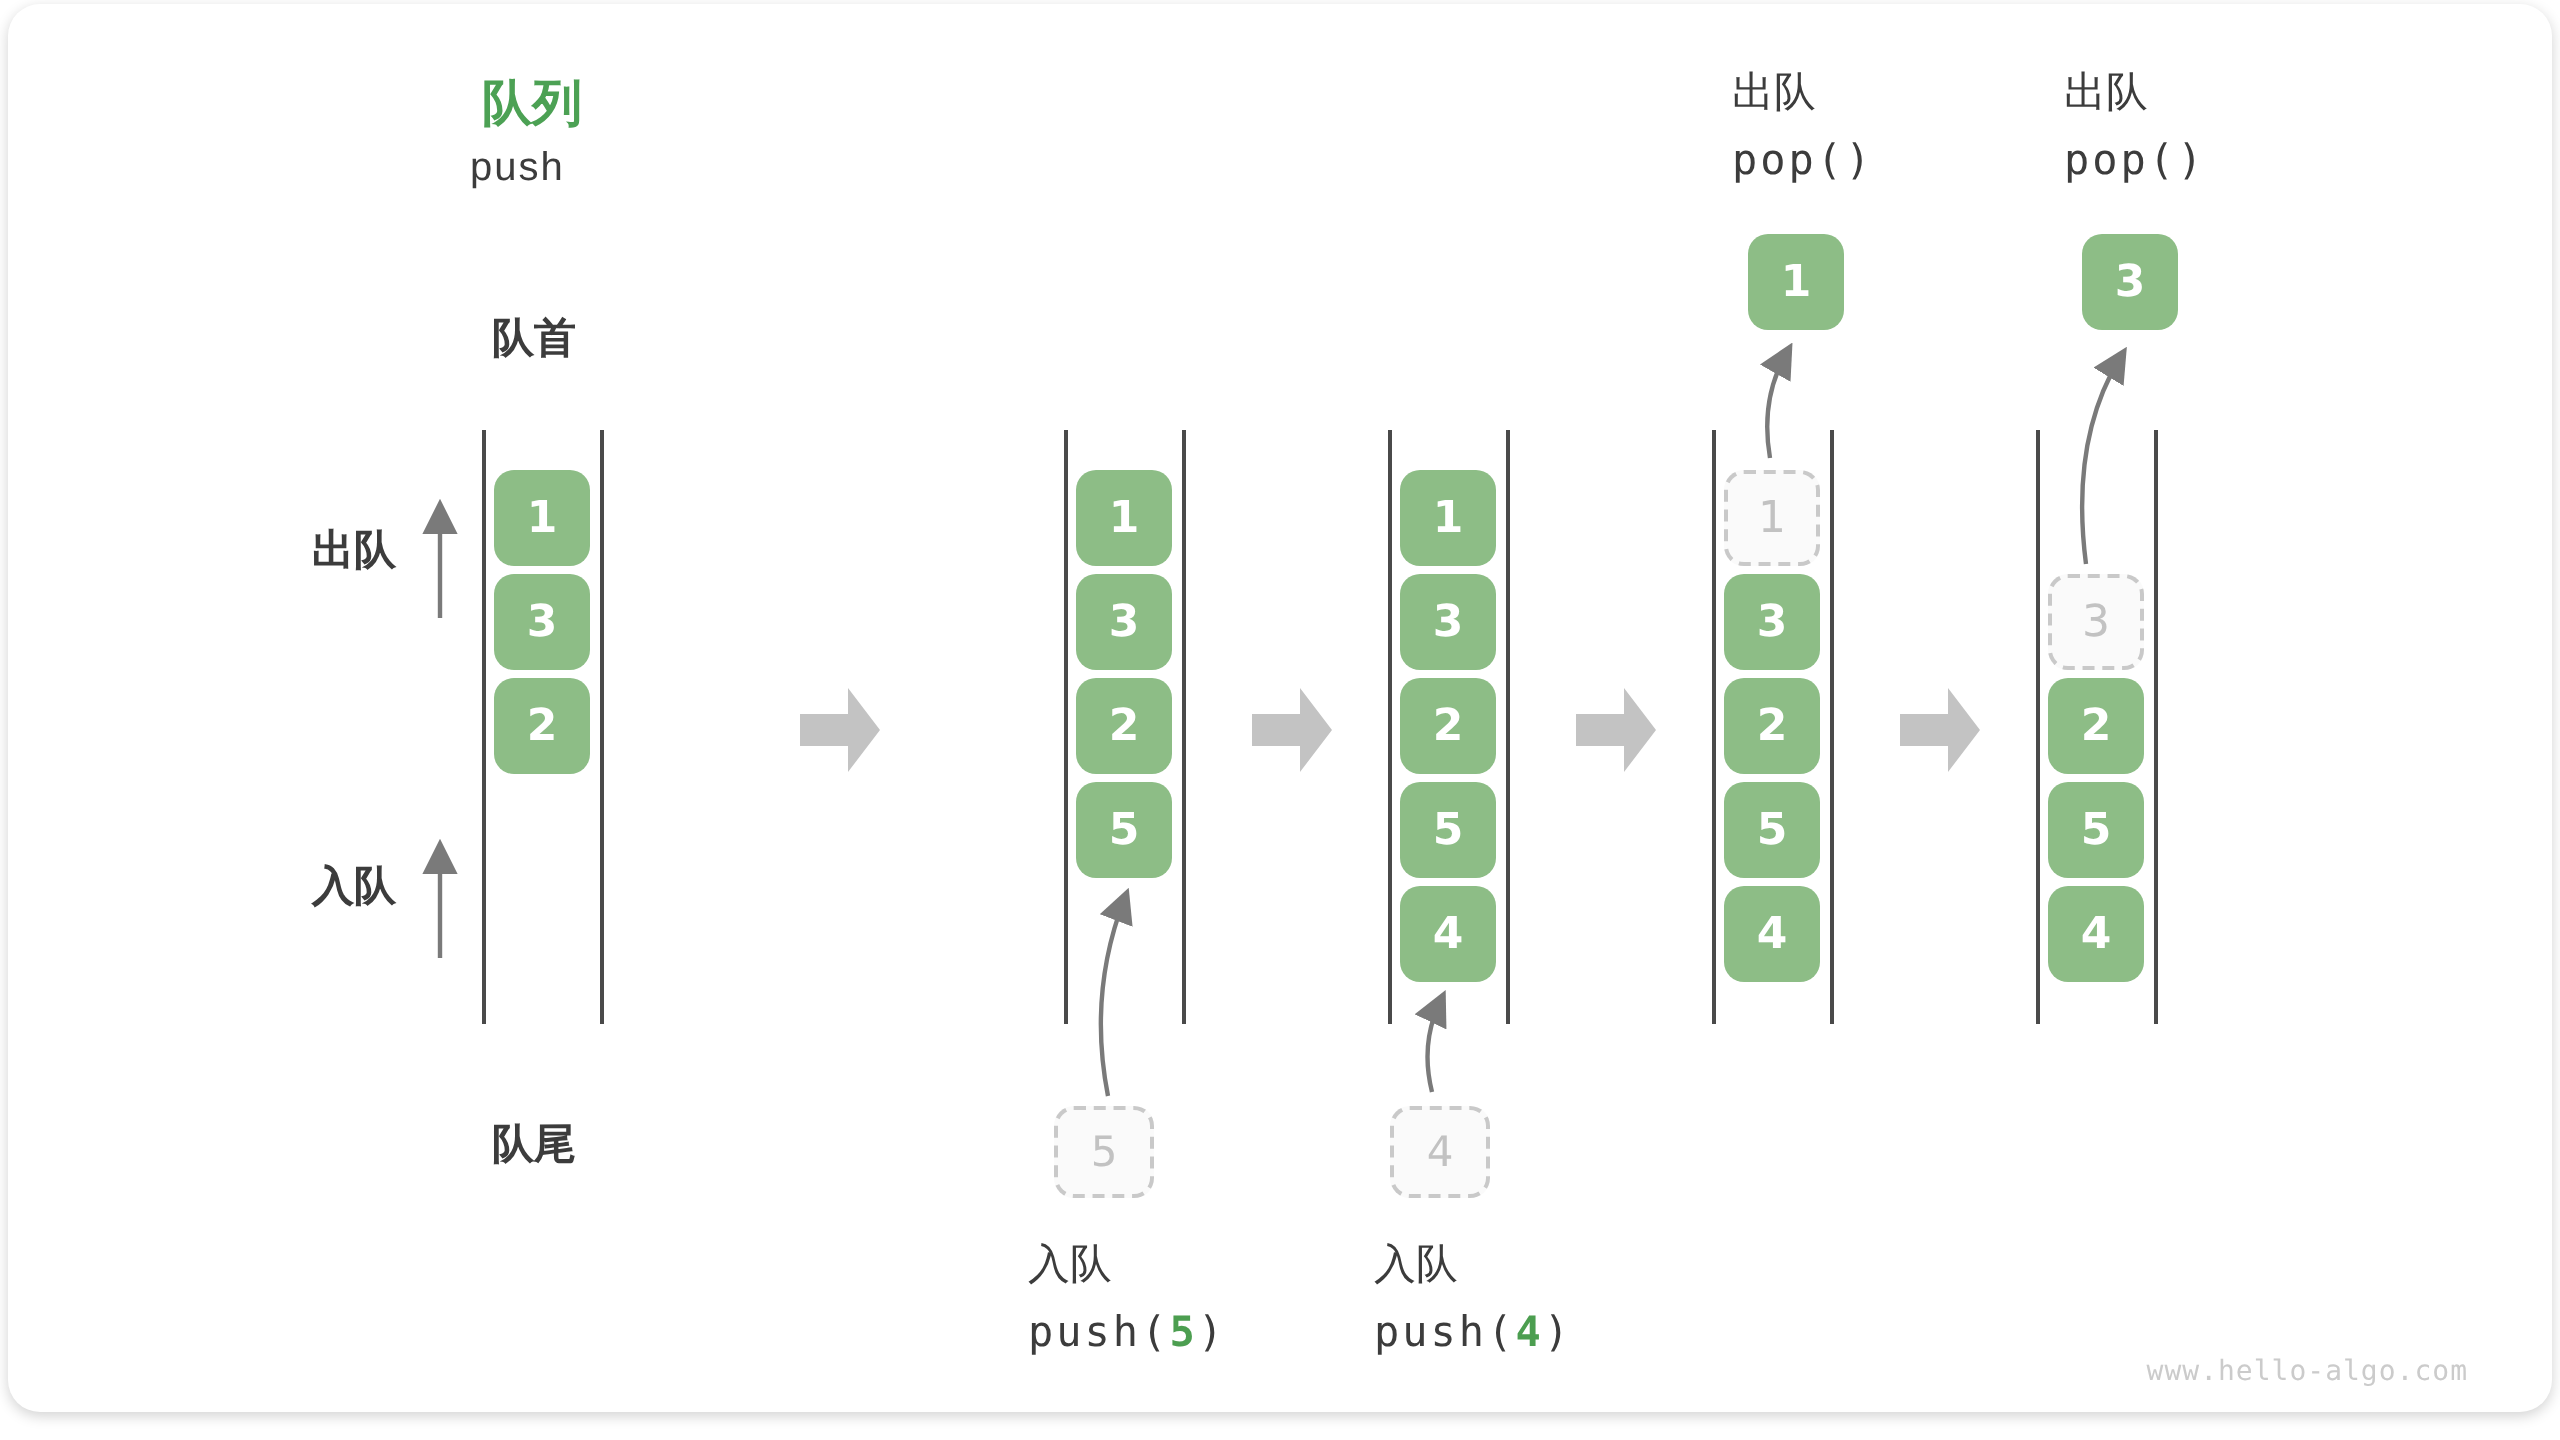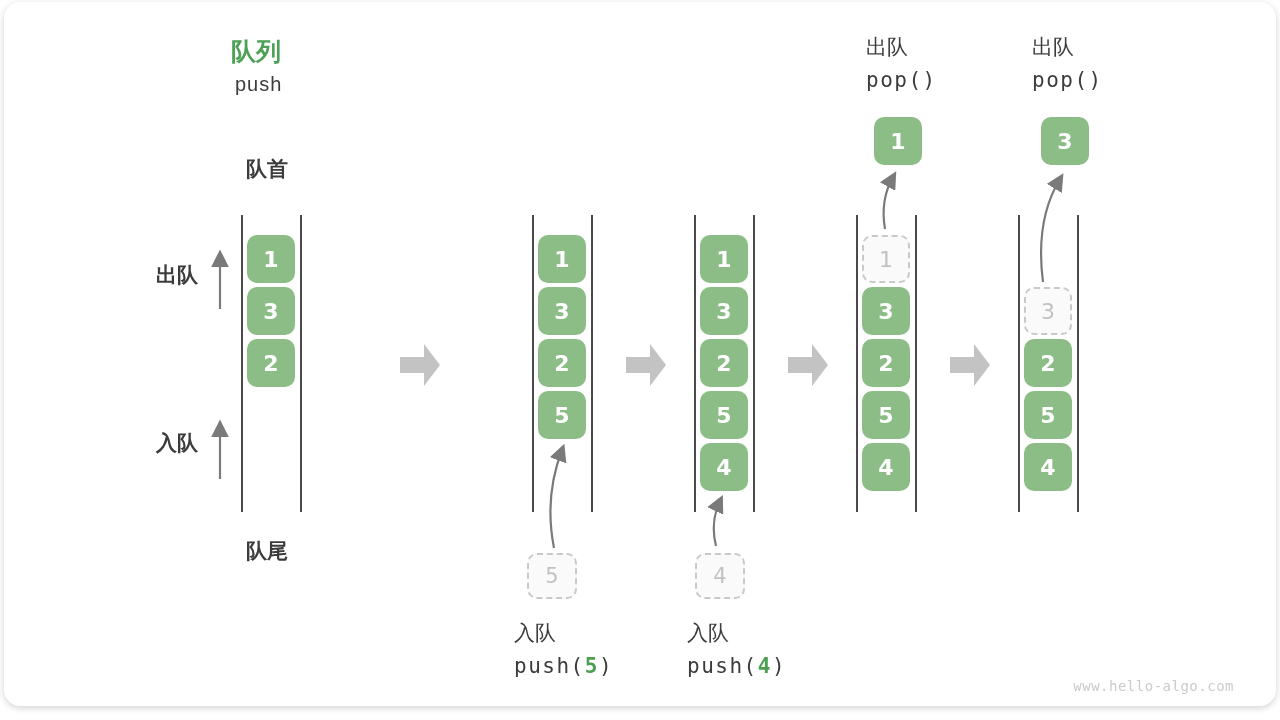--- a/index.html
+++ b/index.html
@@ -6,21 +6,21 @@
   body { width:1280px; height:720px; font-family:"Liberation Sans", sans-serif; }
 
   .canvas {
     position:absolute; left:4px; top:2px; width:1272px; height:704px;
     background:#FFFFFF; border-radius:16px;
     box-shadow:0 2px 7px rgba(0,0,0,0.18);
     overflow:hidden;
   }
 
   .title-zh {
-    position:absolute; left:227px; top:33px;
+    position:absolute; left:237px; top:33px;
     font-size:25px; font-weight:700; color:var(--title-green);
   }
   .title-en {
     position:absolute; left:231px; top:71px;
     font-size:20px; color:var(--text-dark); letter-spacing:1px;
   }
 
   .side-label {
     position:absolute; font-size:21px; font-weight:700; color:var(--text-dark);
   }
@@ -88,21 +88,21 @@
 </style>
 </head>
 <body>
 
 <div class="canvas">
 
   <div class="title-zh">队列</div>
   <div class="title-en">push</div>
 
   <div class="side-label" style="left:242px; top:153px;">队首</div>
-  <div class="side-label" style="left:242px; top:535px;">队尾</div>
+  <div class="side-label" style="left:242px; top:556px;">队尾</div>
   <div class="side-label" style="left:152px; top:259px;">出队</div>
   <div class="side-label" style="left:152px; top:427px;">入队</div>
 
   <div class="col" style="left:237px;">
     <div class="vline l"></div>
     <div class="vline r"></div>
     <div class="cell" style="--slot:1">1</div>
     <div class="cell" style="--slot:2">3</div>
     <div class="cell" style="--slot:3">2</div>
   </div>

